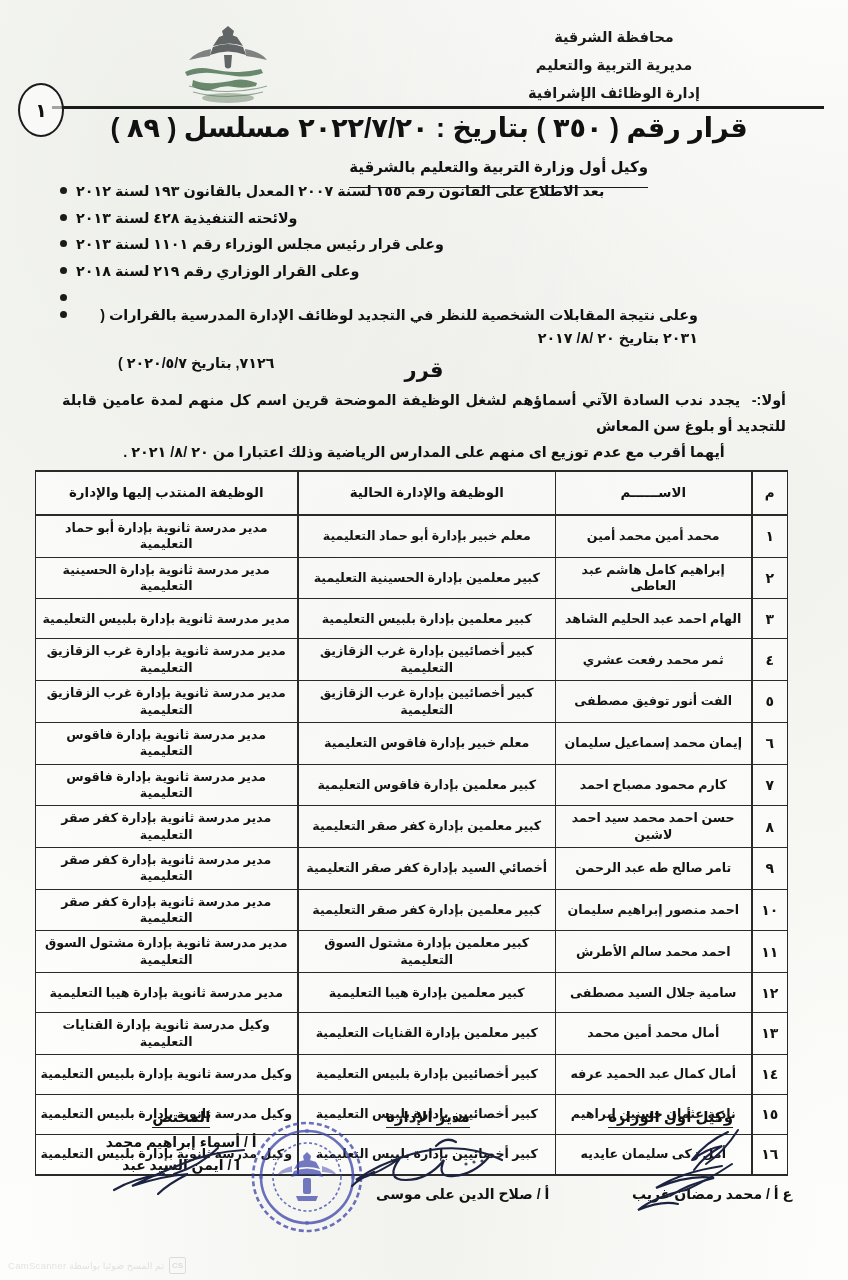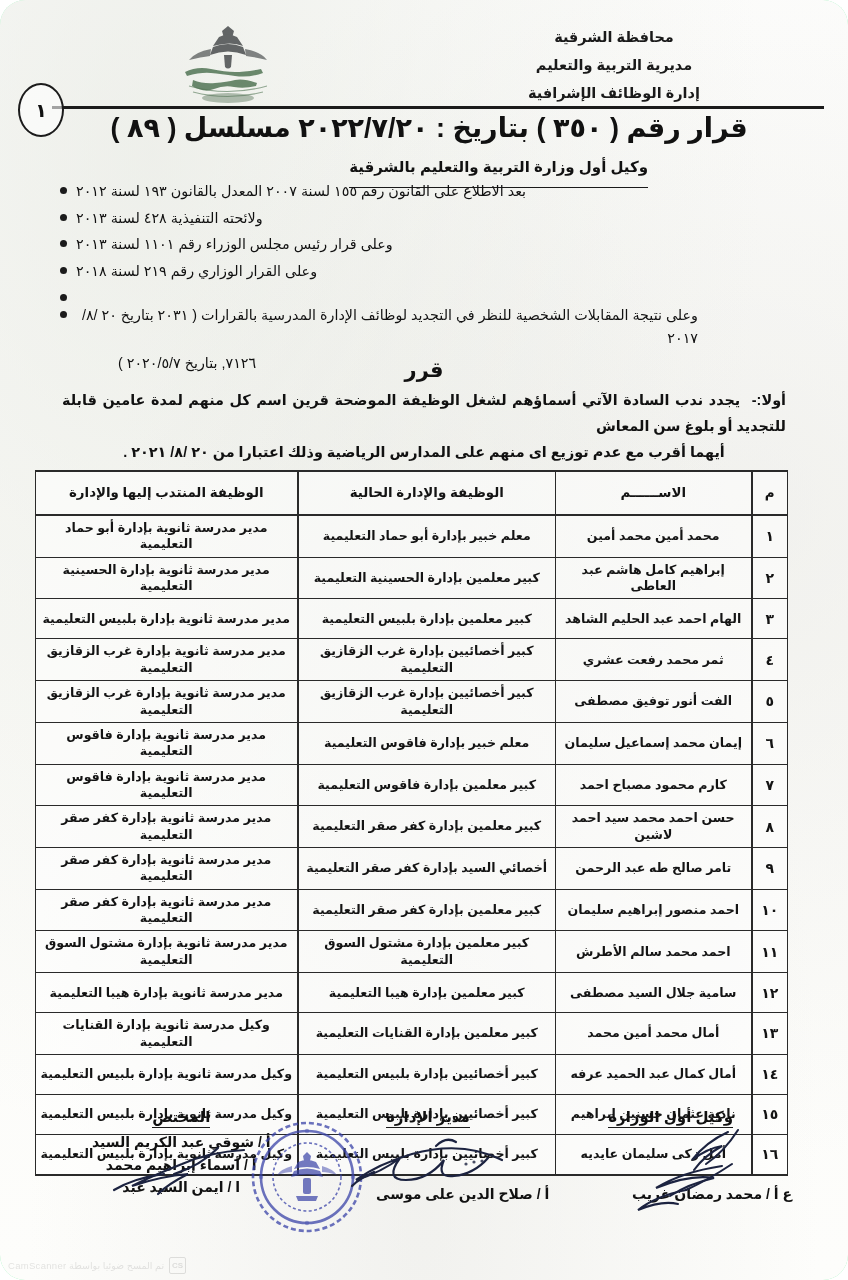--- a/index.html
+++ b/index.html
@@ -11,21 +11,20 @@
     font-family: "Liberation Sans", "DejaVu Sans", sans-serif;
   }
   #page {
     position: relative;
     width: 848px;
     height: 1280px;
     margin: 0 auto;
     background: #86efac;
     overflow: hidden;
     color: #111;
-    border-radius: 25px;
   }
   
   #page::before {
     content: "";
     position: absolute;
     inset: 0;
     background:
       radial-gradient(ellipse at 18% 12%, rgba(225,228,220,.55), rgba(255,255,255,0) 62%),
       radial-gradient(ellipse at 88% 40%, rgba(228,228,224,.45), rgba(255,255,255,0) 60%),
       radial-gradient(ellipse at 50% 94%, rgba(230,230,226,.5), rgba(255,255,255,0) 66%),
@@ -127,21 +126,21 @@
     top: 180px;
     right: 150px;
     left: 60px;
     z-index: 3;
   }
   .clause {
     display: flex;
     align-items: flex-start;
     gap: 9px;
     font-size: 14.3px;
-    font-weight: normal;
+    font-weight: bold;
     line-height: 1.62;
     margin-bottom: 3.5px;
     justify-content: flex-end;
   }
   .clause .bullet {
     flex: 0 0 auto;
     width: 7px; height: 7px;
     border-radius: 50%;
     background: #1b1b1b;
     margin-top: 7px;
@@ -569,21 +568,20 @@
       <div class="sig-name">ع أ / محمد رمضان غريب</div>
     </div>
 
     <div class="sig-col director">
       <span class="sig-title ul">مدير الإدارة</span>
       <div class="sig-name">أ / صلاح الدين على موسى</div>
     </div>
 
     <div class="sig-col specialist">
       <span class="sig-title ul">المختص</span>
-      <div class="sig-name">أ / شوقي عبد الكريم السيد</div>
       <div class="sig-name">أ / أسماء إبراهيم محمد</div>
       <div class="sig-name">ا / ايمن السيد عبد</div>
     </div>
   </div>
 
   <div class="watermark">
     <span class="cs-badge">CS</span>
     <span class="cs-text">تم المسح ضوئيا بواسطة CamScanner</span>
   </div>
 

